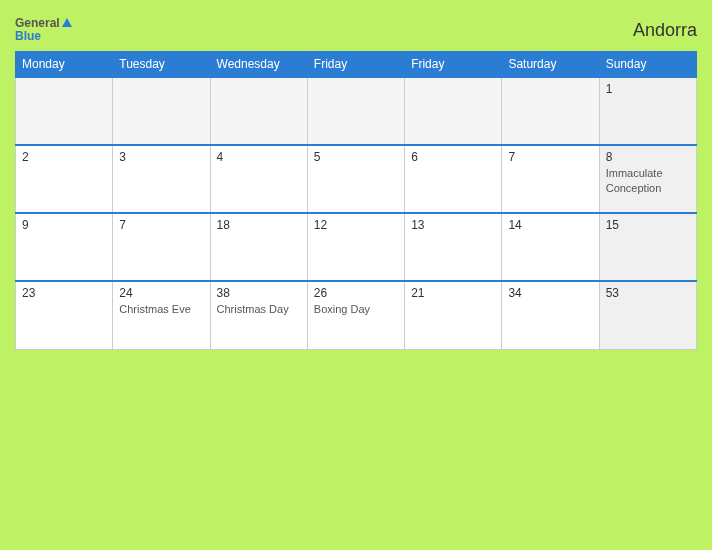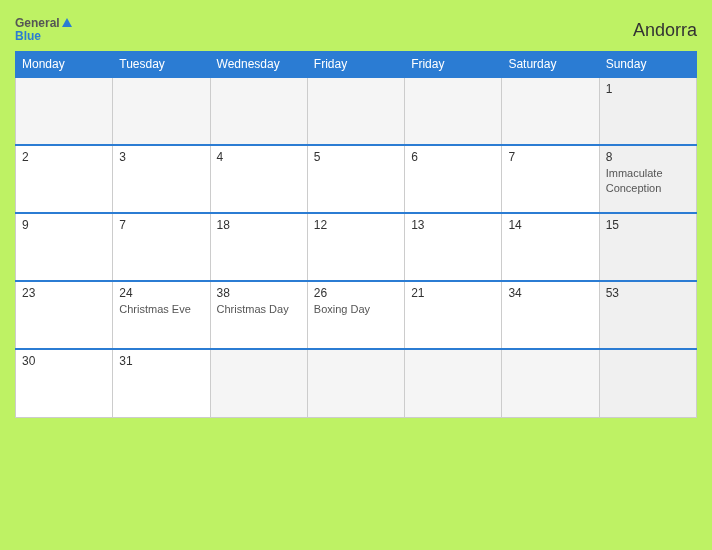--- a/index.html
+++ b/index.html
@@ -174,28 +174,15 @@
           <td>
             <span class="day-number">21</span>
           </td>
           <td>
             <span class="day-number">34</span>
           </td>
           <td class="sunday">
             <span class="day-number">53</span>
           </td>
         </tr>
-        <tr class="last-row">
-          <td>
-            <span class="day-number">30</span>
-          </td>
-          <td>
-            <span class="day-number">31</span>
-          </td>
-          <td class="empty"></td>
-          <td class="empty"></td>
-          <td class="empty"></td>
-          <td class="empty"></td>
-          <td class="empty sunday"></td>
-        </tr>
       </tbody>
   </table>
 </div>
 
 </body></html>

